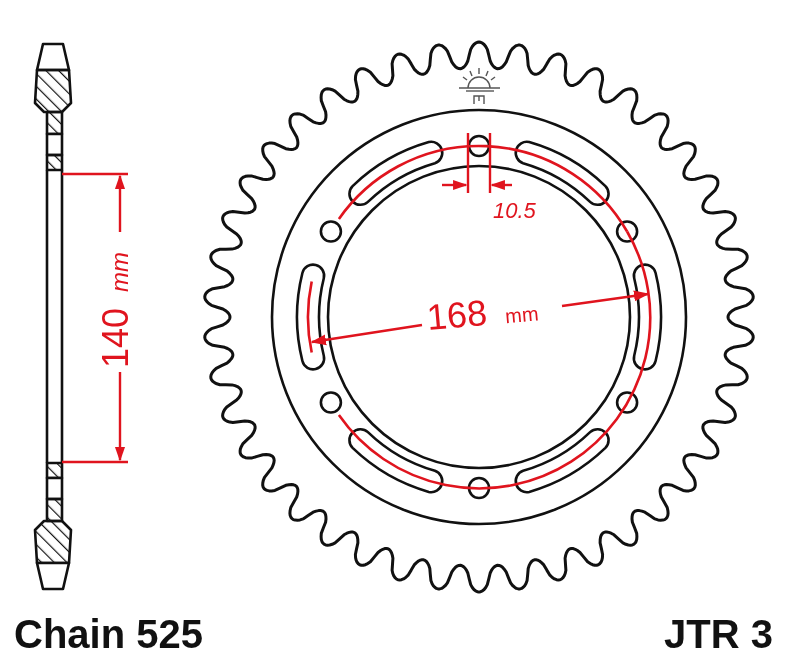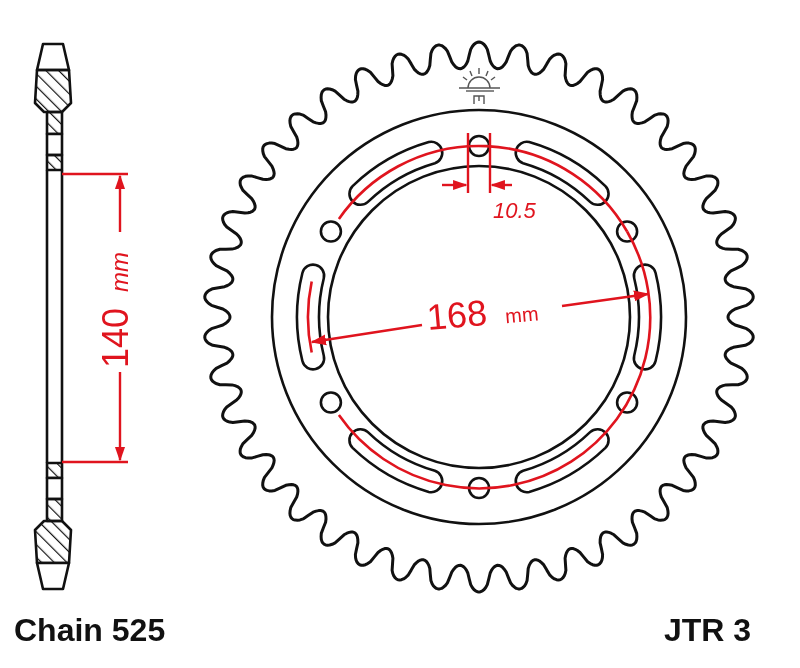--- a/index.html
+++ b/index.html
@@ -19,21 +19,21 @@
       left: 0;
       top: 0;
       width: 800px;
       height: 668px;
     }
     .caption {
       position: absolute;
       font-family: "Liberation Sans", sans-serif;
       font-weight: bold;
       color: #111111;
-      font-size: 32px;
+      font-size: 40px;
       line-height: 1;
       letter-spacing: 0px;
     }
     #chain-label {
       left: 14px;
       top: 614px;
     }
     #part-number {
       left: 664px;
       top: 614px;

